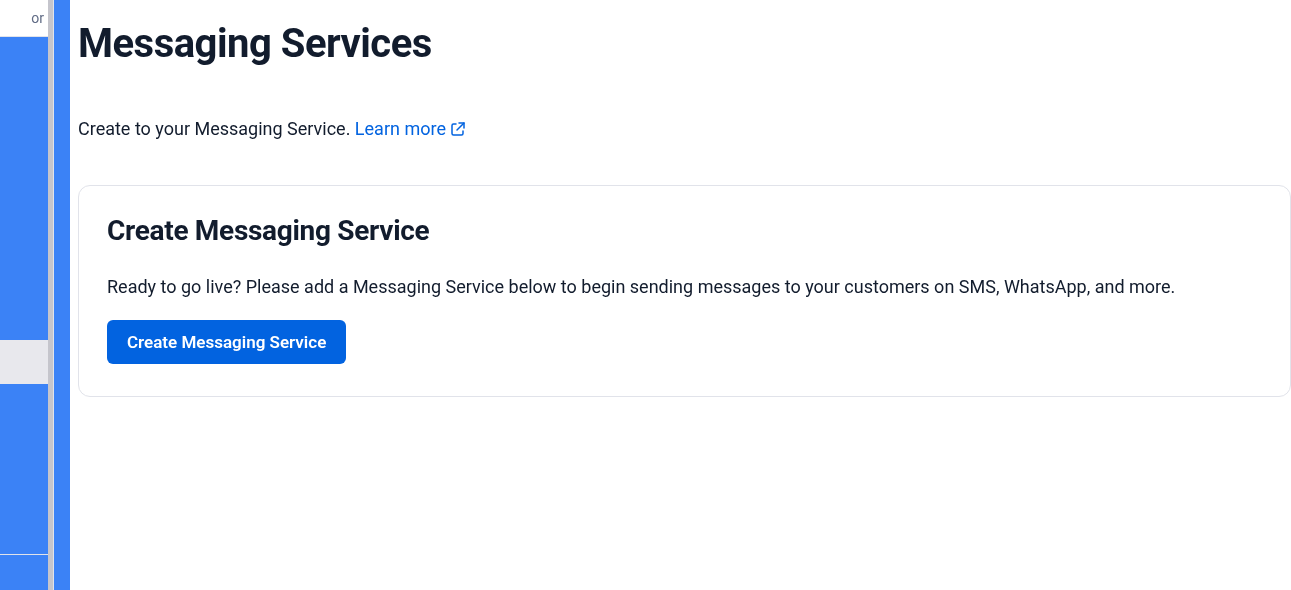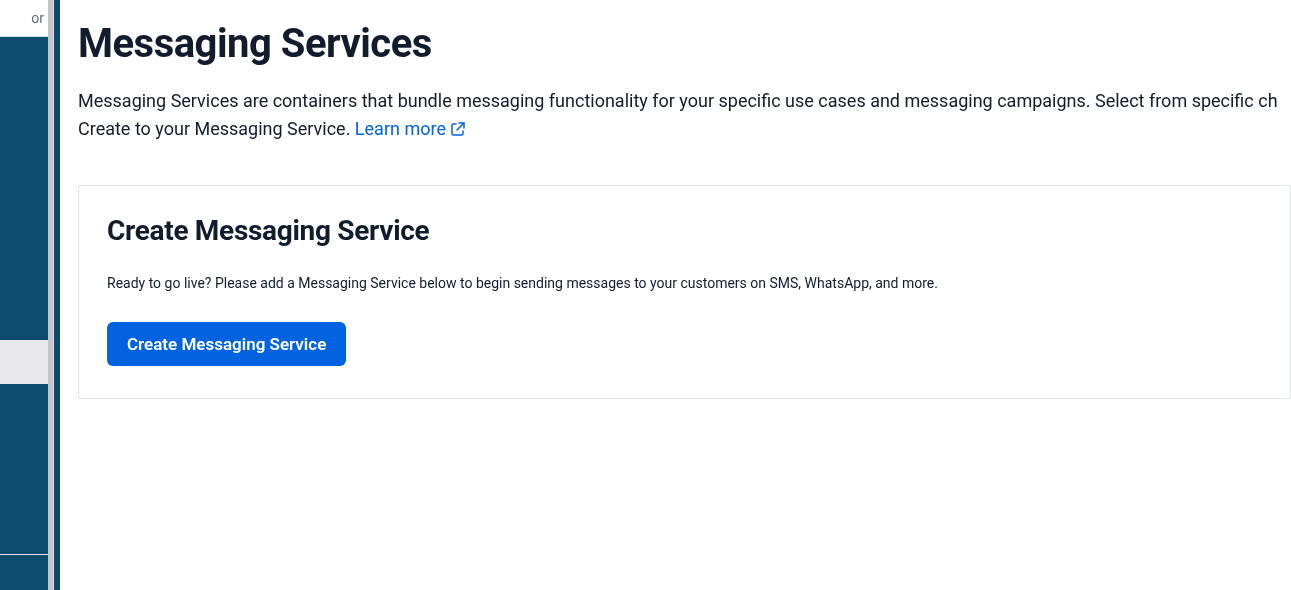--- a/index.html
+++ b/index.html
@@ -12,23 +12,23 @@
       background: #ffffff;
       width: 1291px;
       height: 590px;
       overflow: hidden;
       position: relative;
     }
     .sidebar-edge {
       position: absolute;
       left: 0;
       top: 0;
-      width: 60px;
+      width: 70px;
       height: 100%;
-      background: #0c4a6e;
+      background: #3b82f6;
       padding-left: 25px;
     }
     .sidebar-nav-item-cut {
       position: absolute;
       left: 0;
       top: 0;
       width: 48px;
       padding: 10px 4px 10px 0;
       text-align: right;
       color: #606b85;
@@ -84,36 +84,36 @@
       color: #0263e0;
       cursor: pointer;
     }
     .external-link-icon {
       display: inline-block;
       vertical-align: -2px;
       margin-left: 4px;
     }
     .card {
       border: 1px solid #e1e3ea;
-      border-radius: 2px;
+      border-radius: 12px;
       padding: 28px 28px 32px 28px;
       margin-right: 0;
     }
     .card-title {
       font-size: 28px;
       font-weight: 700;
       color: #121c2d;
       letter-spacing: -0.3px;
       margin-bottom: 26px;
     }
     .card-text {
-      font-size: 14px;
+      font-size: 18px;
       color: #121c2d;
       line-height: 1.5;
-      margin-bottom: 28px;
+      margin-bottom: 20px;
     }
     .primary-button {
       background: #0263e0;
       color: #ffffff;
       border: none;
       border-radius: 6px;
       padding: 12px 20px;
       font-size: 17px;
       font-weight: 600;
       cursor: pointer;
@@ -129,21 +129,21 @@
   </div>
   <div class="sidebar-active-item"></div>
   <div class="sidebar-divider-bottom"></div>
 </div>
 <div class="sidebar-border-right"></div>
 
 <div class="main-content">
   <h1 class="page-title">Messaging Services</h1>
 
   <p class="description-paragraph">
-    <span>Messaging Services are containers that bundle messaging functionality for your specific use cases and messaging campaigns. Select from specific ch</span><br>
+    <br>
     <span>Create to your Messaging Service. </span><a class="learn-more-link"><span>Learn more</span><span class="external-link-icon"><svg width="16" height="16" viewBox="0 0 16 16" fill="none">
             <path d="M6 3H3.5C2.67 3 2 3.67 2 4.5V12.5C2 13.33 2.67 14 3.5 14H11.5C12.33 14 13 13.33 13 12.5V10" stroke="#0263e0" stroke-width="1.5" stroke-linecap="round"></path>
             <path d="M9 2H14V7" stroke="#0263e0" stroke-width="1.5" stroke-linecap="round" stroke-linejoin="round"></path>
             <path d="M14 2L7 9" stroke="#0263e0" stroke-width="1.5" stroke-linecap="round"></path>
           </svg></span></a>
   </p>
 
   <div class="card">
     <h2 class="card-title">Create Messaging Service</h2>
     <p class="card-text">Ready to go live? Please add a Messaging Service below to begin sending messages to your customers on SMS, WhatsApp, and more.</p>

